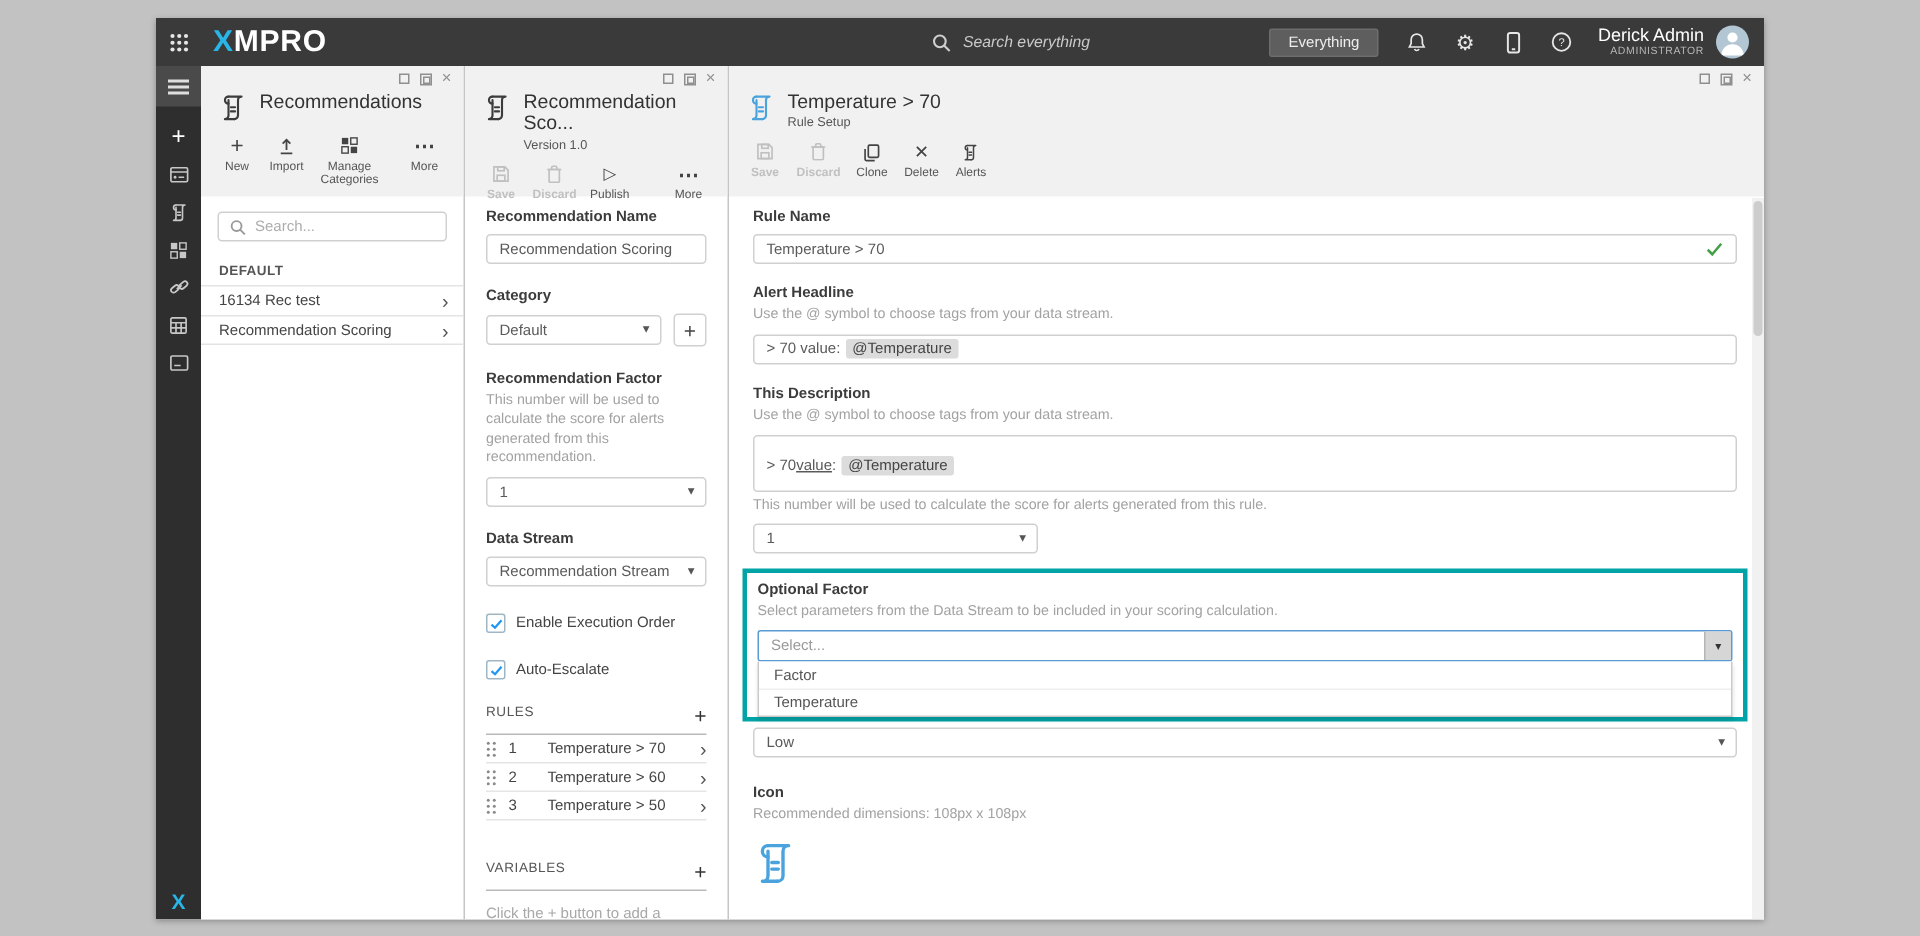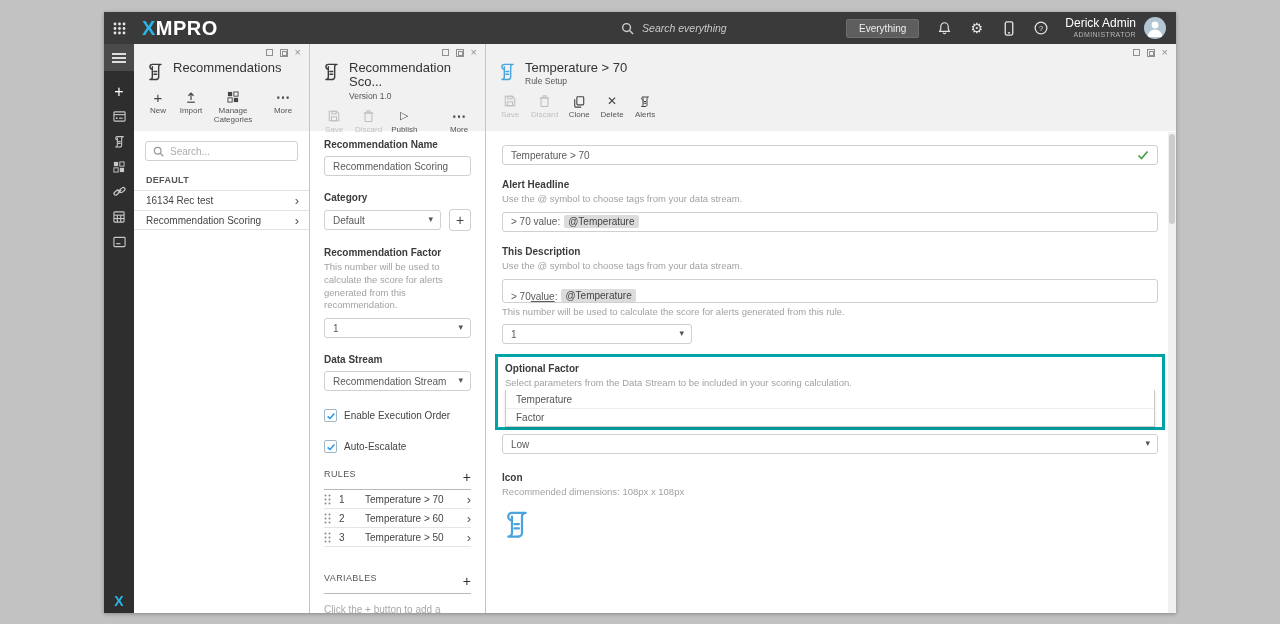--- a/index.html
+++ b/index.html
@@ -48,21 +48,21 @@
   .wc-close::before { content:"×"; }
   .ptitle-row { display:flex; align-items:flex-start; padding:2px 0 0 12px; }
   .ptitle-icon { width:19px; height:21px; margin-right:8px; color:#3c3c3c; flex:0 0 auto; }
   .ptitle-icon.blue { color:#4aa3dc; }
   .ptitle { font-size:13px; color:#333; line-height:1.1; }
   .psub { font-size:8.5px; color:#555; margin-top:1px; }
   .ptoolbar { display:flex; align-items:flex-start; padding:8px 10px 0 12px; gap:9px; }
   .tbtn { display:flex; flex-direction:column; align-items:center; min-width:24px; cursor:pointer; }
   .tbtn .ticon { height:14px; display:flex; align-items:center; justify-content:center; color:#444; }
   .tbtn .tlabel { font-size:8px; color:#555; margin-top:2px; text-align:center; line-height:1.15; max-width:42px; }
-  .tbtn.disabled .ticon, .tbtn.disabled .tlabel { color:#c0c0c0; }
+  .tbtn.disabled .ticon, .tbtn.disabled .tlabel { color:#c0c0c0;font-weight:bold; }
   .tbtn.disabled svg { stroke:#c0c0c0; }
   .tbtn.push { margin-left:auto; }
   .more-icon::before { content:"⋯"; font-size:14px; font-weight:bold; }
   .plus-icon::before { content:"+"; font-size:15px; }
   .publish-icon::before { content:"▷"; font-size:11px; }
   .delete-icon::before { content:"✕"; font-size:12px; }
 
   
   .p1-search { margin:10px 11px 0 11px; height:20px; border:1px solid #d0d0d0; border-radius:3px; display:flex; align-items:center; padding:0 7px; }
   .p1-search input { border:none; outline:none; font-size:10px; color:#777; margin-left:6px; width:120px; font-family:inherit; }
@@ -94,21 +94,21 @@
   .rule-row { display:flex; align-items:center; height:19px; border-bottom:1px solid #e5e5e5; font-size:10px; color:#444; cursor:pointer; }
   .drag { margin-right:8px; display:flex; color:#8a8a8a; cursor:grab; }
   .rule-num { width:16px; }
   .rule-name { flex:1; padding-left:10px; }
   .empty-text { font-size:10px; color:#a8a8a8; margin-top:8px; line-height:1.5; }
 
   
   .p3 .pcontent { padding:8px 18px 0 16px; }
   .valid-check { margin-left:auto; color:#43a047; }
   .chip { background:#dcdcdc; border-radius:2px; padding:1px 4px; margin-left:4px; font-size:10px; color:#444; }
-  .desc-box { height:24px; align-items:flex-end; padding-top:4px; }
+  .desc-box { height:38px; align-items:center; padding-top:4px; }
   .u-word { text-decoration:underline; }
   .w190 { width:190px; }
   .teal-box { border:3px solid #00a4a6; margin:10px -7px 0 -7px; padding:6px 7px 0 7px; position:relative; background:#fff; }
   .sel-focus { display:flex; align-items:stretch; border:1px solid #5b9bd5; border-radius:2px; height:21px; margin-top:5px; background:#fff; cursor:pointer; }
   .sel-focus .sel-text { flex:1; display:flex; align-items:center; padding:0 8px; font-size:10px; color:#9a9a9a; }
   .sel-btn { width:18px; background:#d6d6d6; border-left:1px solid #b5b5b5; display:flex; align-items:center; justify-content:center; }
   .sel-btn::before { content:"▾"; font-size:8px; color:#333; }
   .opt-list { border:1px solid #c9c9c9; border-top:none; background:#fff; box-shadow:0 2px 3px rgba(0,0,0,.12); }
   .opt-row { height:18px; display:flex; align-items:center; padding:0 10px; font-size:10px; color:#555; cursor:pointer; }
   .opt-row + .opt-row { border-top:1px solid #eee; }
@@ -542,20 +542,21 @@
                 <line x1="10" y1="12" x2="13.5" y2="12"></line>
                 <line x1="10" y1="15.5" x2="13.5" y2="15.5"></line>
               </svg>
           </span>
           <span class="tlabel">Alerts</span>
         </div>
       </div>
     </div>
 
     <div class="pcontent">
+      <div class="flabel">Rule Name</div>
       <div class="finput mt6">
         <span>Temperature &gt; 70</span>
         <span class="valid-check">
           <svg width="12" height="12" viewBox="0 0 12 12" fill="none" stroke="#43a047" stroke-width="1.7">
               <polyline points="1.5,6.5 4.5,9.5 10.5,2.5"></polyline>
             </svg>
         </span>
       </div>
 
       <div class="flabel mt14">Alert Headline</div>
@@ -575,23 +576,27 @@
       </div>
 
       <div class="fhelp">This number will be used to calculate the score for alerts generated from this rule.</div>
       <div class="finput fselect w190 mt6">
           <span>1</span>
         </div>
 
       <div class="teal-box">
         <div class="flabel">Optional Factor</div>
         <div class="fhelp">Select parameters from the Data Stream to be included in your scoring calculation.</div>
+        <div class="sel-focus">
+          <span class="sel-text">Select...</span>
+          <span class="sel-btn"></span>
+        </div>
         <div class="opt-list">
+          <div class="opt-row">Factor</div>
           <div class="opt-row">Temperature</div>
-          <div class="opt-row">Factor</div>
         </div>
       </div>
 
       <div class="finput fselect" style="margin-top:4px">
           <span>Low</span>
         </div>
 
       <div class="flabel" style="margin-top:18px">Icon</div>
       <div class="fhelp">Recommended dimensions: 108px x 108px</div>
       <div class="big-scroll">

